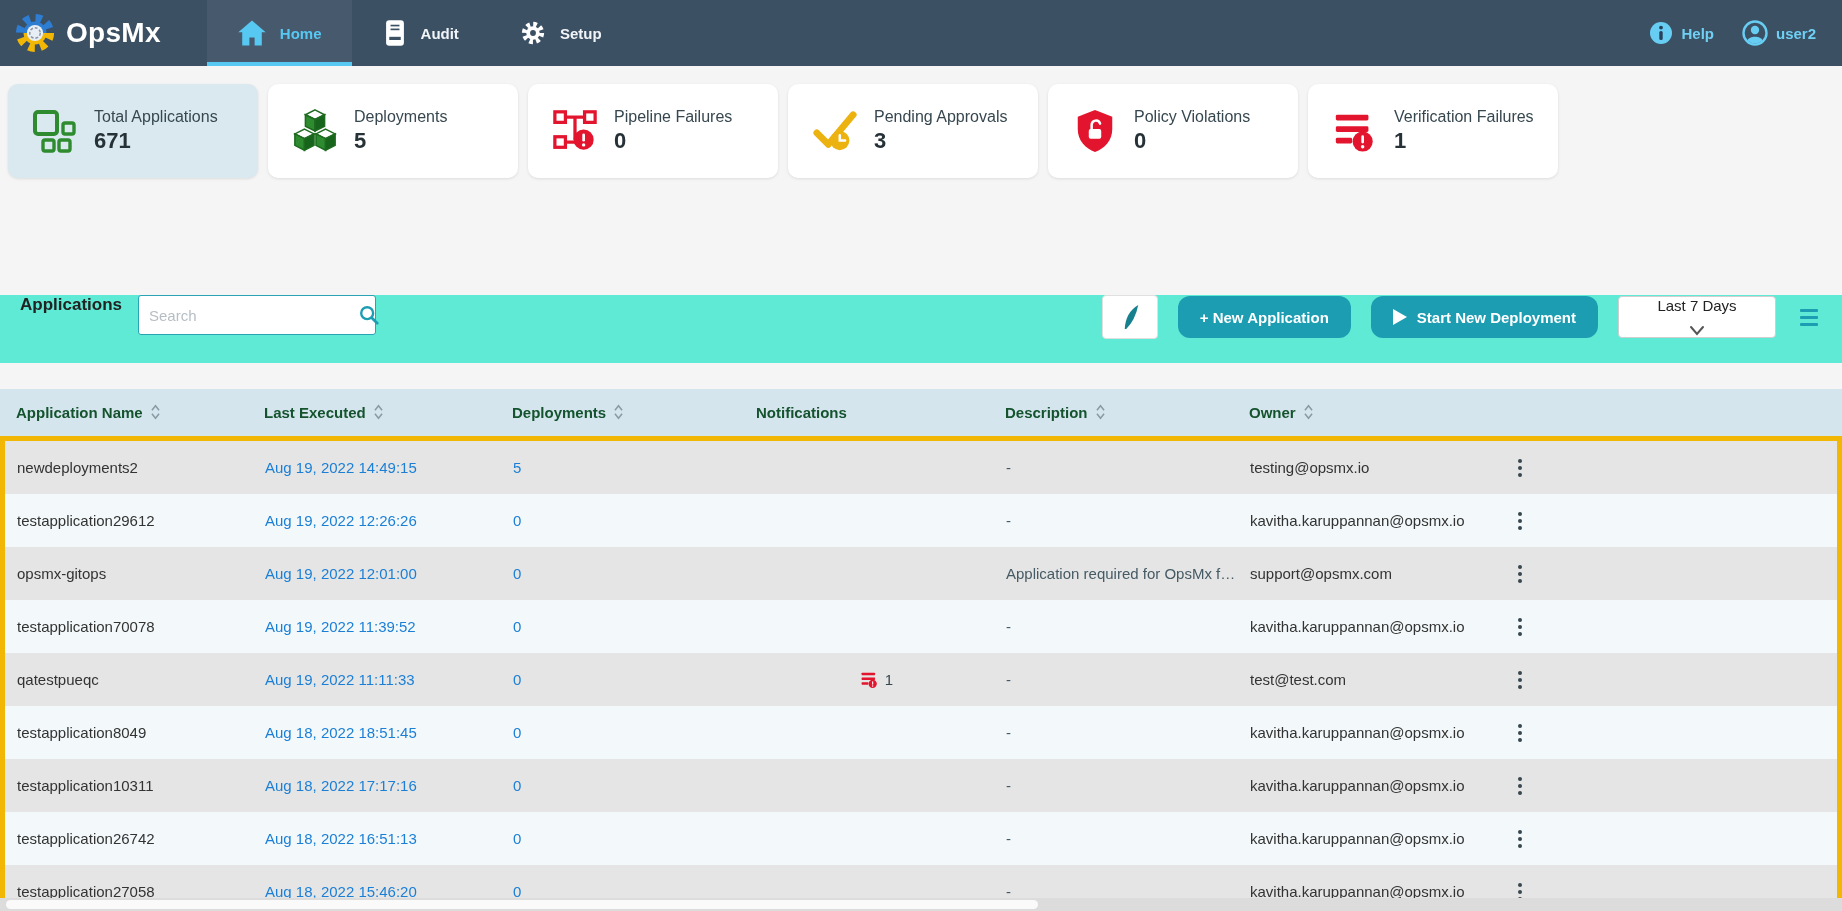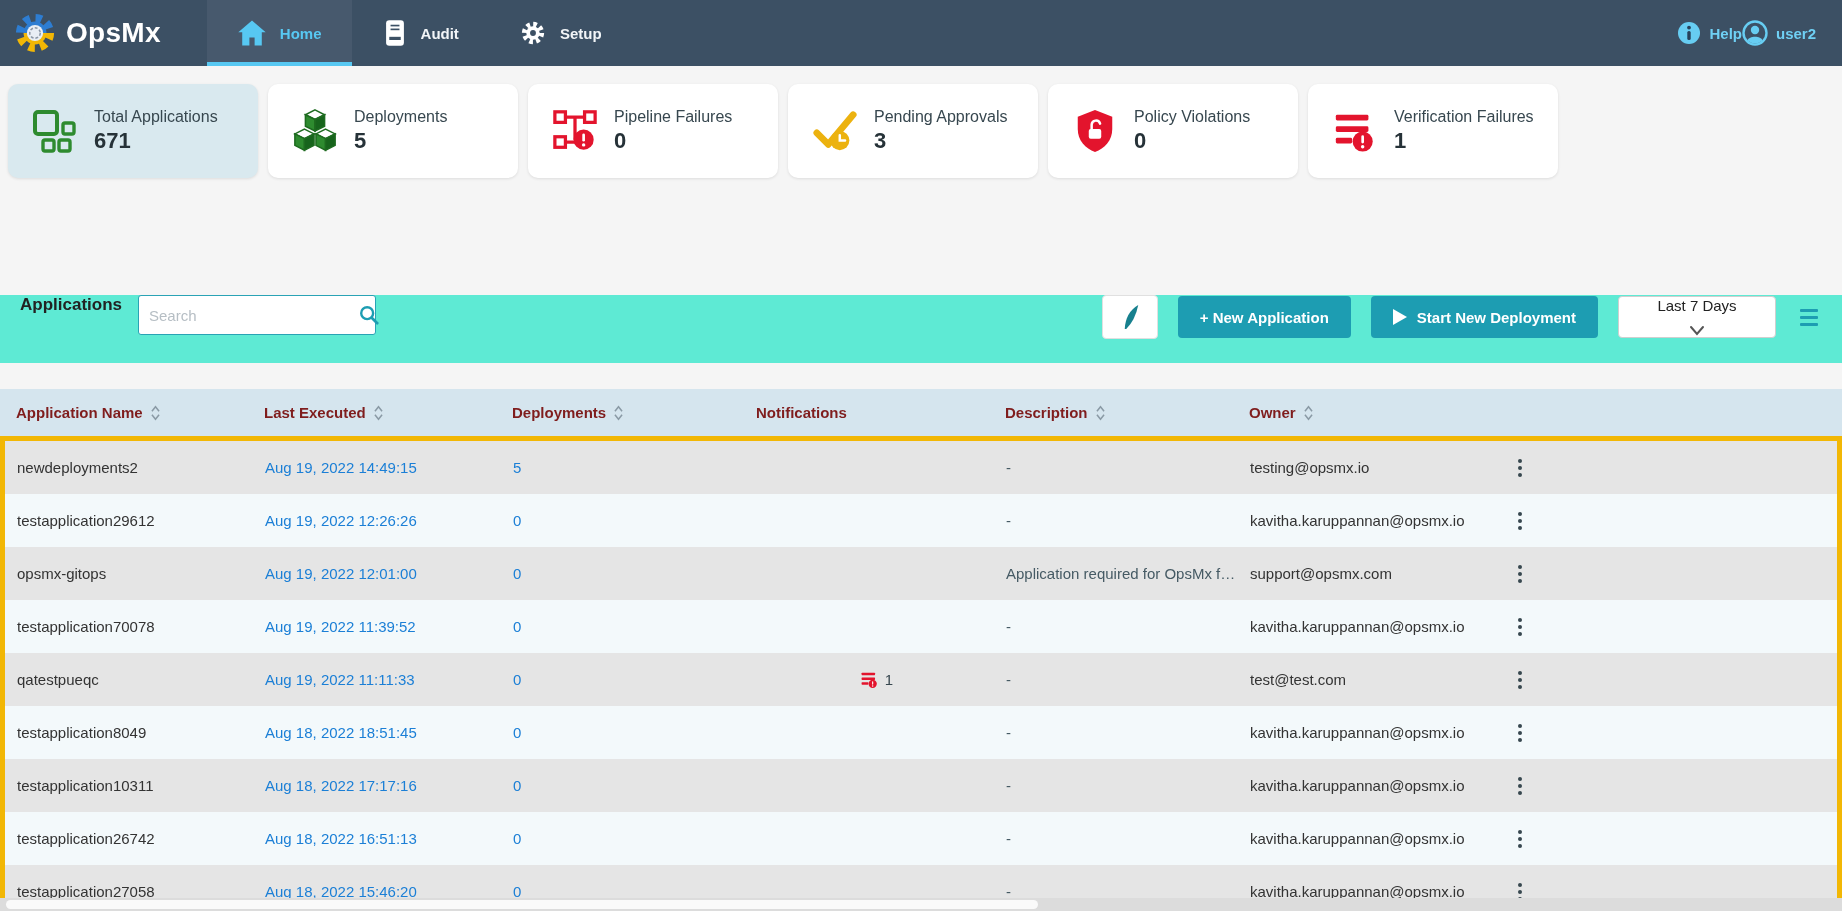--- a/index.html
+++ b/index.html
@@ -8,21 +8,21 @@
 
   
   .navbar { height:66px; background:#3c5064; display:flex; align-items:stretch; color:#fff; }
   .brand { display:flex; align-items:center; gap:10px; padding:0 18px 0 14px; }
   .brand-name { font-size:28px; font-weight:700; letter-spacing:.3px; }
   .nav-tabs { display:flex; margin-left:28px; }
   .nav-tab { display:flex; align-items:center; gap:13px; padding:8px 30px; font-size:15px;
              font-weight:600; color:#f2f5f8; cursor:pointer; position:relative; }
   .nav-tab.active { background:#47596d; color:#57c8f2; }
   .nav-tab.active::after { content:""; position:absolute; left:0; right:0; bottom:0; height:4px; background:#57c8f2; }
-  .nav-right { margin-left:auto; display:flex; align-items:center; padding-right:26px; }
+  .nav-right { margin-left:auto; display:flex; align-items:center; gap:28px; padding-right:26px; }
   .nav-right .nav-link { display:flex; align-items:center; gap:8px; color:#6fd0f4; font-size:15px; font-weight:600; cursor:pointer; }
 
   
   .cards { display:flex; gap:10px; padding:18px 8px; }
   .card { width:250px; height:94px; background:#fff; border-radius:10px; flex:none;
           box-shadow:0 1px 3px rgba(0,0,0,.10); display:flex; align-items:center;
           gap:16px; padding-left:24px; cursor:pointer; }
   .card.selected { background:#d9e9ef; }
   .card-txt { display:flex; flex-direction:column; gap:2px; }
   .card-label { font-size:16px; color:#37474f; }
@@ -33,34 +33,34 @@
   .tb-title { font-size:17px; font-weight:700; color:#222; }
   .searchbox { margin-left:16px; width:238px; height:40px; border:1.6px solid #2aa3b5; border-radius:3px;
                display:flex; align-items:center; background:#fff; }
   .searchbox input { flex:1; border:none; outline:none; padding:0 10px; font-size:15px;
                      font-family:"Liberation Sans", sans-serif; color:#333; }
   .searchbox input::placeholder { color:#b6bec4; }
   .searchbox .sicon { margin-right:10px; display:flex; }
   .tb-right { margin-left:auto; display:flex; align-items:center; gap:20px; }
   .sail-btn { width:56px; height:44px; background:#fff; border:1px solid #e0e0e0; border-radius:4px;
               display:flex; align-items:center; justify-content:center; cursor:pointer; }
-  .teal-btn { height:42px; background:#1d9db2; color:#fff; border:none; border-radius:4px;
+  .teal-btn { height:42px; background:#1d9db2; color:#fff; border:none; border-radius:12px;
               font-size:15px; font-weight:600; padding:0 22px; display:flex; align-items:center; gap:10px;
               font-family:"Liberation Sans", sans-serif; cursor:pointer; }
   .range-select { width:158px; height:42px; border:1px solid #cfcfcf; border-radius:4px; background:#fff;
                   display:flex; align-items:center; justify-content:space-between; padding:0 14px;
                   font-size:15px; color:#222; cursor:pointer;flex-direction:column; }
   .hamburger { display:flex; flex-direction:column; gap:4px; cursor:pointer; padding:4px; }
   .hamburger span { width:18px; height:3px; background:#1d9db2; border-radius:1px; }
 
   
   .thead { margin-top:26px; height:47px; background:#d5e5ee; display:grid;
            grid-template-columns:248px 248px 244px 249px 244px 260px 40px 1fr;
            align-items:center; padding:0 16px; }
-  .th { display:flex; align-items:center; gap:7px; font-size:15px; font-weight:600; color:#7f1d1d; cursor:pointer; }
+  .th { display:flex; align-items:flex-start; gap:7px; font-size:15px; font-weight:600; color:#14532d; cursor:pointer; }
   .tbody { border:5px solid #f2b705; background:#fff; }
   .trow { display:grid; grid-template-columns:248px 248px 244px 249px 244px 260px 40px 1fr;
           align-items:center; height:53px; padding:0 12px; background:#e5e5e5; }
   .trow:nth-child(even) { background:#f3f9fb; }
   .cell { font-size:15px; color:#333; overflow:hidden; white-space:nowrap; text-overflow:ellipsis; padding-right:10px; }
   .cell.link { color:#1b7fd6; cursor:pointer; }
   .cell.notif { display:flex; align-items:center; justify-content:center; gap:6px; color:#37474f; }
   .cell.desc { color:#455a64; }
   .kebab { display:flex; flex-direction:column; gap:3px; align-items:center; cursor:pointer; width:20px; }
   .kebab i { width:4px; height:4px; border-radius:50%; background:#37474f; }

